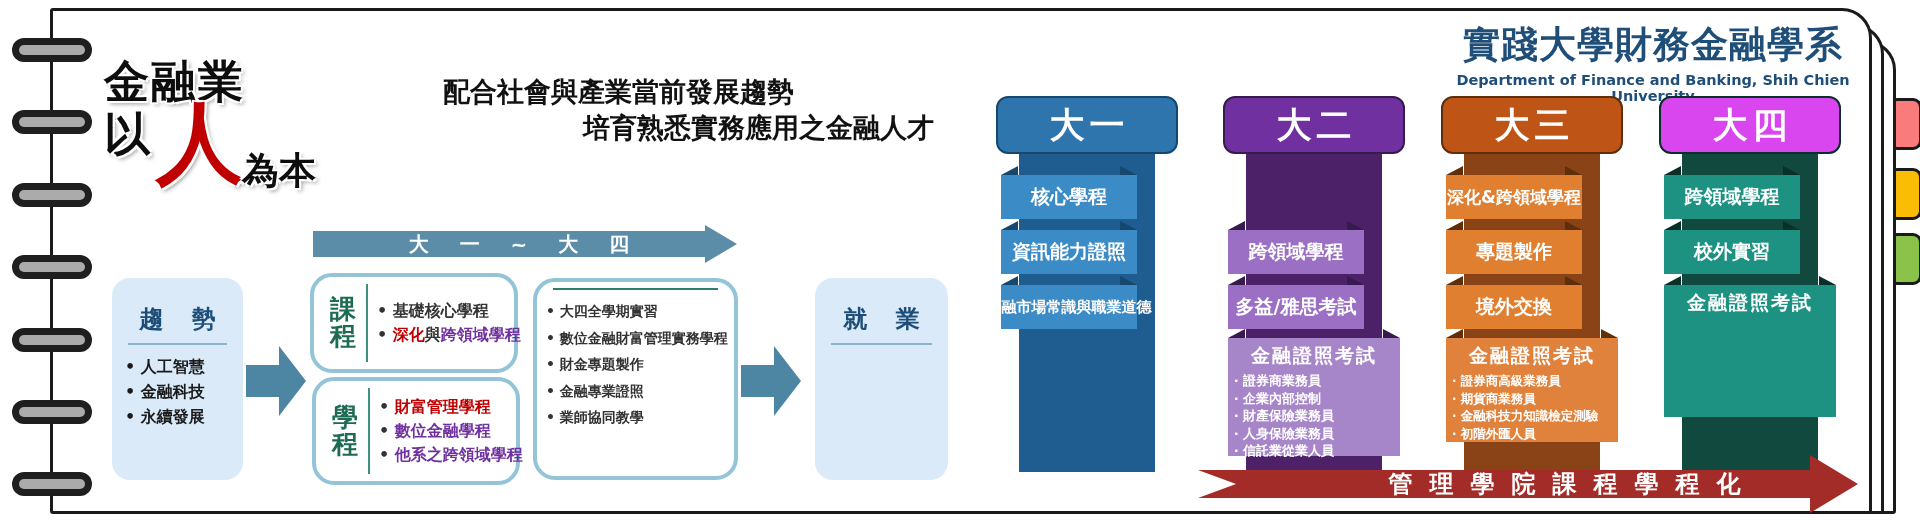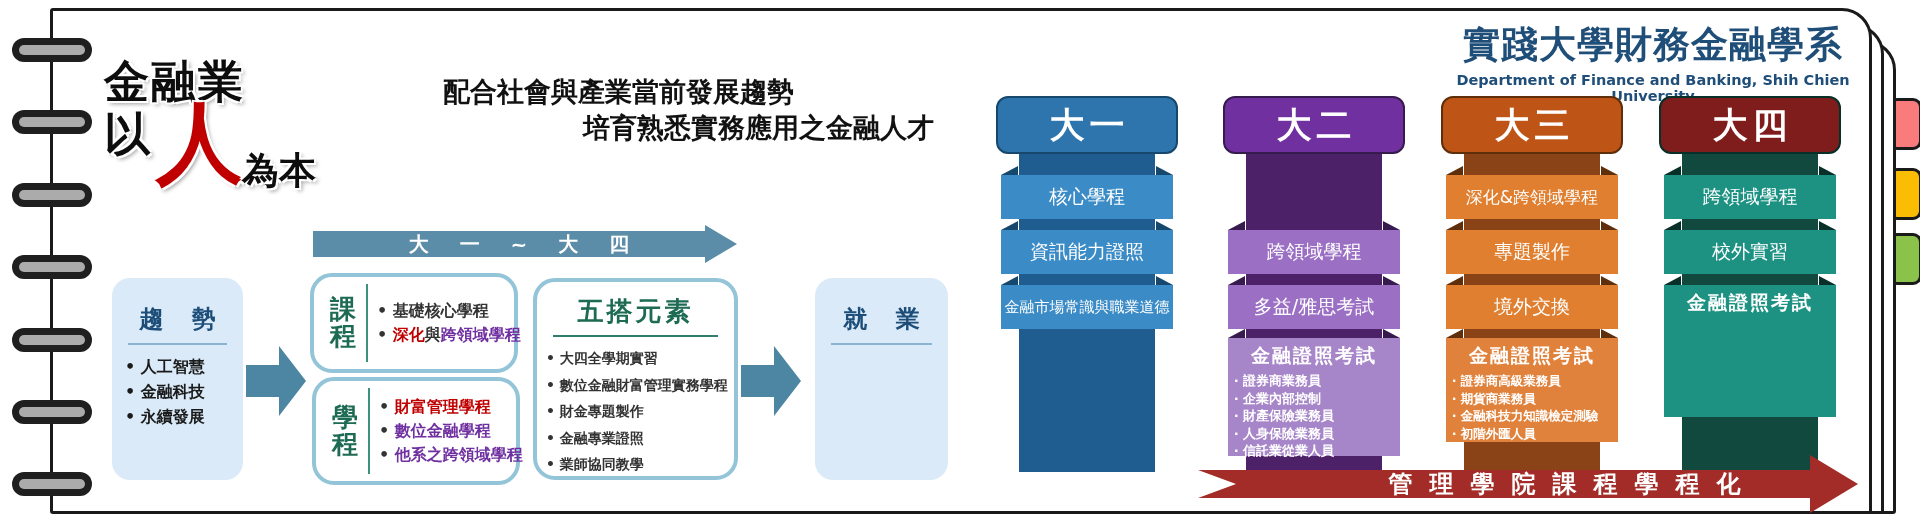--- a/index.html
+++ b/index.html
@@ -64,22 +64,22 @@
   .fivebox .ft { text-align:center; margin-top:12px; font-size:26px; font-weight:bold; color:#1E6B54; letter-spacing:3px; }
   .fivebox .rule { background:#2E7D6E; margin:6px 16px 0; }
   .fivebox ul { margin-top:8px; padding-left:9px; }
   .fivebox li { font-size:14px; font-weight:bold; color:#333; line-height:26.5px; white-space:nowrap; }
 
   
   .ycol { position:absolute; top:96px; width:172px; height:376px; }
   .ycol .pillar { position:absolute; top:49px; left:18px; width:136px; bottom:0; }
   .ycol .yhead { position:absolute; left:-5px; right:-5px; top:0; height:58px; border-radius:12px; border-width:2px; border-style:solid;
     display:flex; align-items:center; justify-content:center; color:#fff; font-size:35px; font-weight:bold; letter-spacing:5px; text-indent:5px; }
-  .ycol .ybar { position:absolute; left:0; width:172px; height:44px; display:flex; align-items:center; justify-content:center;
-    color:#fff; font-weight:normal; font-size:19px; white-space:nowrap;text-align:right; }
+  .ycol .ybar { position:absolute; left:0; width:136px; height:44px; display:flex; align-items:center; justify-content:center;
+    color:#fff; font-weight:bold; font-size:19px; white-space:nowrap;text-align:right; }
   .fold { position:absolute; top:-9px; width:17px; height:9px; }
   .fold.l { left:0;  clip-path:polygon(0 100%,100% 100%,100% 0); }
   .fold.r { right:0; clip-path:polygon(0 0,0 100%,100% 100%); }
   .ycert { position:absolute; left:0; width:172px; color:#fff; }
   .ycert .ct { text-align:center; font-size:19px; font-weight:bold; letter-spacing:2px; margin-top:5px; }
   .ycert ul { margin-top:3px; padding-left:6px; }
   .ycert li { font-weight:bold; line-height:17.5px; white-space:nowrap; }
   .ycert li::before { content:"‧ "; }
 
   
@@ -176,21 +176,20 @@
       <div class="vdivider"></div>
       <ul class="wb-items">
 
       <li><span class="seg-red">財富管理學程</span></li>
           <li><span class="seg-purple">數位金融學程</span></li>
           <li><span class="seg-purple">他系之跨領域學程</span></li>
         </ul>
     </div>
 
     <div class="fivebox">
-      <div class="ft">五搭元素</div>
       <div class="rule"></div>
       <ul>
 
       <li>大四全學期實習</li>
           <li>數位金融財富管理實務學程</li>
           <li>財金專題製作</li>
           <li>金融專業證照</li>
           <li>業師協同教學</li>
         </ul>
     </div>
@@ -273,21 +272,21 @@
             <ul>
               <li style="font-size: 12.5px;">證券商高級業務員</li>
               <li style="font-size: 12.5px;">期貨商業務員</li>
               <li style="font-size: 12.5px;">金融科技力知識檢定測驗</li>
               <li style="font-size: 12.5px;">初階外匯人員</li>
             </ul>
           </div>
         </div>
         <div class="ycol" style="left: 1664px;">
           <div class="pillar" style="background: rgb(17, 73, 63);"></div>
-          <div class="yhead" style="background: #7f1d1d; border-color: rgb(8, 47, 40);">大四</div>
+          <div class="yhead" style="background: #d946ef; border-color: rgb(8, 47, 40);">大四</div>
           <div class="ybar" style="top: 79px; background: rgb(29, 146, 131);">
             <div class="fold l" style="background: rgb(8, 47, 40);"></div>
             <div class="fold r" style="background: rgb(8, 47, 40);"></div>
             <span>跨領域學程</span>
           </div>
           <div class="ybar" style="top: 134px; background: rgb(29, 146, 131);">
             <div class="fold l" style="background: rgb(8, 47, 40);"></div>
             <div class="fold r" style="background: rgb(8, 47, 40);"></div>
             <span>校外實習</span>
           </div>

